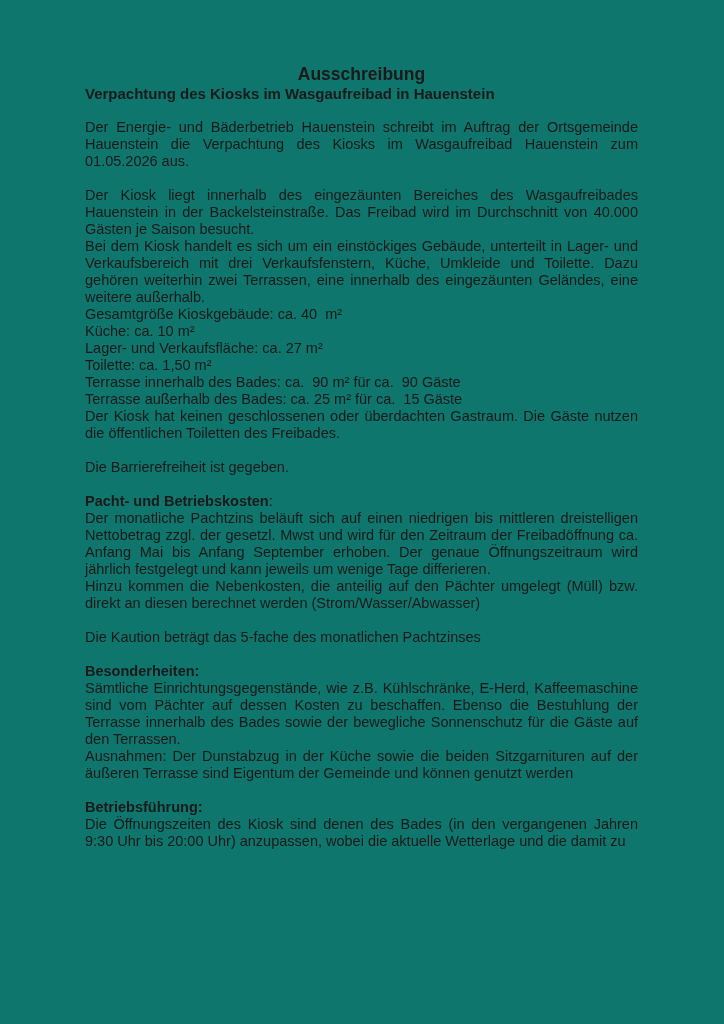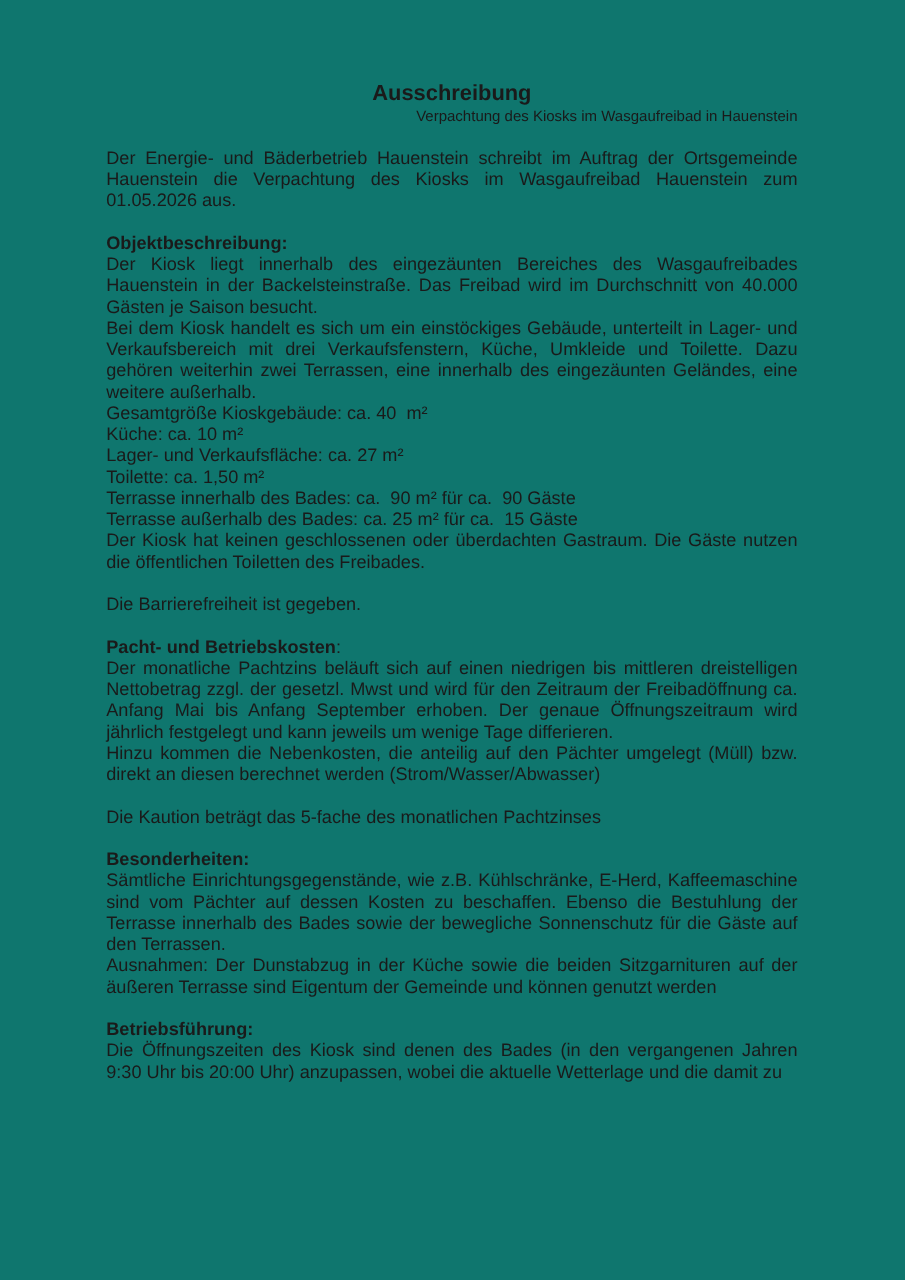--- a/index.html
+++ b/index.html
@@ -20,23 +20,23 @@
     color: #1a1a1a;
     overflow: hidden;
   }
   .doc-title {
     text-align: center;
     font-weight: bold;
     font-size: 17.5px;
     line-height: 21px;
   }
   .doc-subtitle {
-    text-align: right;
-    font-weight: normal;
-    font-size: 12px;
+    text-align: left;
+    font-weight: bold;
+    font-size: 15px;
     line-height: 17px;
   }
   .para {
     text-align: justify;
   }
   .line {
     white-space: pre-wrap;
   }
   .heading {
     font-weight: bold;
@@ -51,21 +51,20 @@
 </head>
 <body>
 
 <div class="page">
   <div class="doc-title">Ausschreibung</div>
   <div class="doc-subtitle">Verpachtung des Kiosks im Wasgaufreibad in Hauenstein</div>
   <div>
       <div class="blank"></div>
       <div class="para">Der Energie- und Bäderbetrieb Hauenstein schreibt im Auftrag der Ortsgemeinde Hauenstein die Verpachtung des Kiosks im Wasgaufreibad Hauenstein zum 01.05.2026 aus.</div>
       <div class="blank"></div>
-      <div class="heading"><span class="hd">Objektbeschreibung:</span></div>
       <div class="para">Der Kiosk liegt innerhalb des eingezäunten Bereiches des Wasgaufreibades Hauenstein in der Backelsteinstraße. Das Freibad wird im Durchschnitt von 40.000 Gästen je Saison besucht.</div>
       <div class="para">Bei dem Kiosk handelt es sich um ein einstöckiges Gebäude, unterteilt in Lager- und Verkaufsbereich mit drei Verkaufsfenstern, Küche, Umkleide und Toilette. Dazu gehören weiterhin zwei Terrassen, eine innerhalb des eingezäunten Geländes, eine weitere außerhalb.</div>
       <div class="line">Gesamtgröße Kioskgebäude: ca. 40  m²</div>
       <div class="line">Küche: ca. 10 m²</div>
       <div class="line">Lager- und Verkaufsfläche: ca. 27 m²</div>
       <div class="line">Toilette: ca. 1,50 m²</div>
       <div class="line">Terrasse innerhalb des Bades: ca.  90 m² für ca.  90 Gäste</div>
       <div class="line">Terrasse außerhalb des Bades: ca. 25 m² für ca.  15 Gäste</div>
       <div class="para">Der Kiosk hat keinen geschlossenen oder überdachten Gastraum. Die Gäste nutzen die öffentlichen Toiletten des Freibades.</div>
       <div class="blank"></div>

